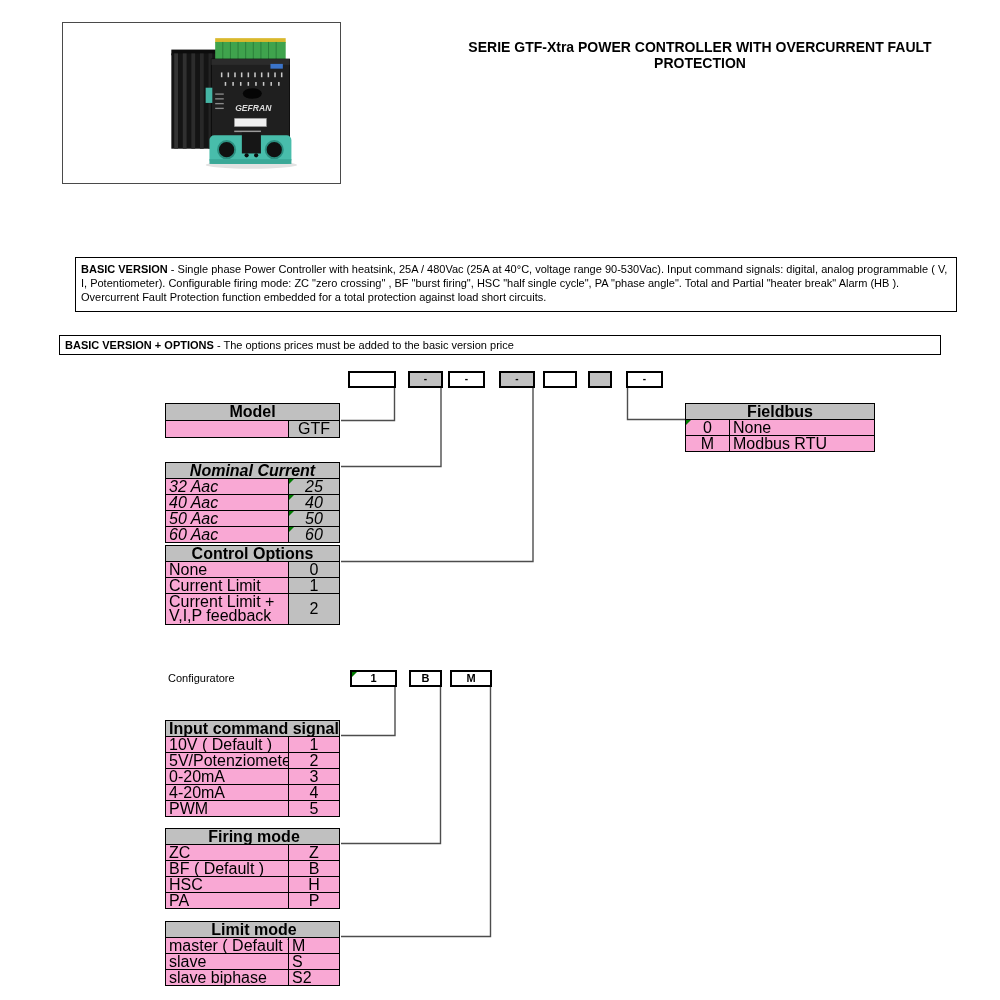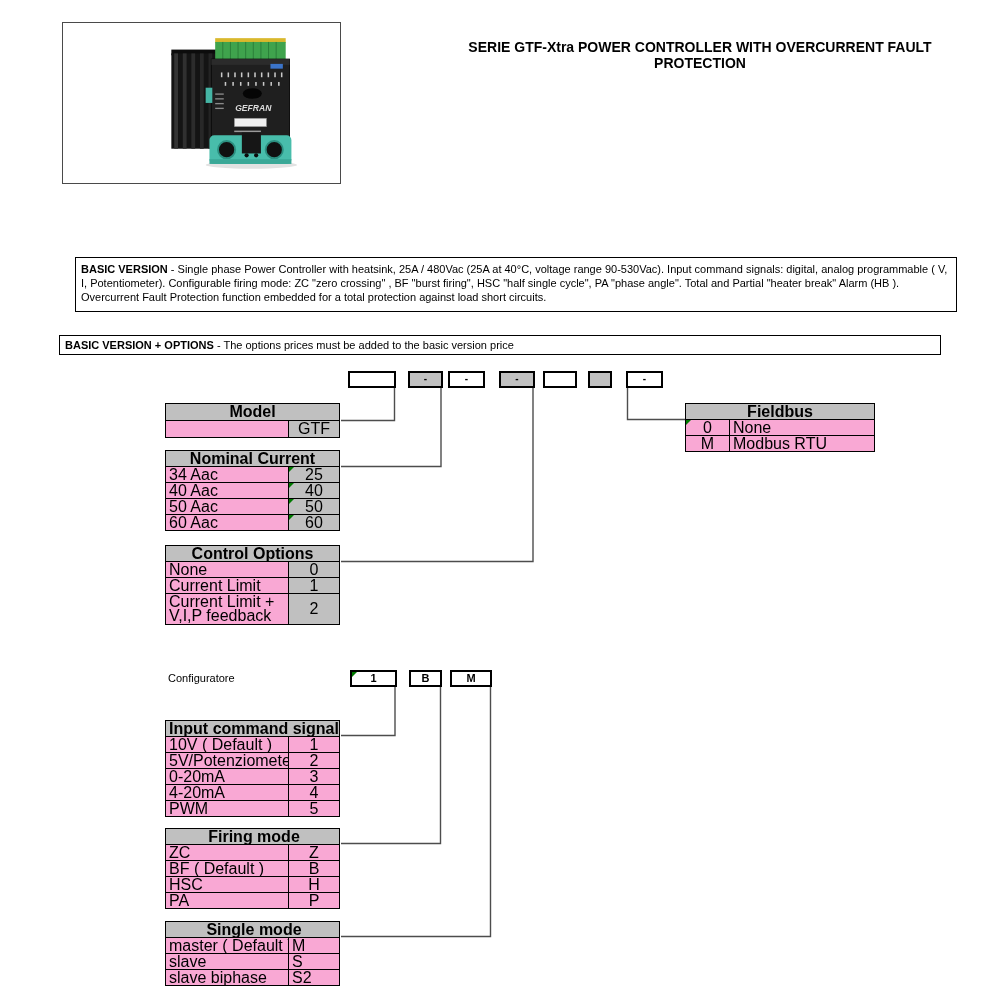--- a/index.html
+++ b/index.html
@@ -50,21 +50,21 @@
   .tbl .row:last-child{border-bottom:none;}
   .tbl .lab{flex:1;padding-left:3px;white-space:nowrap;overflow:hidden;}
   .tbl .val{width:50px;border-left:1px solid #000;text-align:center;position:relative;}
   .tbl .val.grayc{background:#c0c0c0;}
   .tbl .val.leftv{text-align:left;padding-left:3px;width:47px;}
   .tbl .row.dbl{height:30px;line-height:14px;}
   .tbl .row.dbl .lab{white-space:normal;padding-top:1px;}
   .tbl .row.dbl .val{display:flex;align-items:center;justify-content:center;}
   #model{top:403px;}
   #model .hd,#model .row{height:16px;line-height:16px;}
-  #nominal{top:450px;}
+  #nominal{top:462px;font-style:italic;}
   #control{top:545px;}
   #fieldbus{left:685px;top:403px;width:188px;}
   #fieldbus .fb-code{width:43px;text-align:center;border-right:1px solid #000;position:relative;}
   #fieldbus .fb-lab{flex:1;padding-left:3px;white-space:nowrap;overflow:hidden;}
   #input{top:720px;}
   #firing{top:828px;}
   #wiring{top:921px;}
 
   
   .flag{position:absolute;top:0;left:0;width:0;height:0;
@@ -192,21 +192,21 @@
   </div>
   <div class="row">
     <div class="fb-code">M</div>
     <div class="fb-lab">Modbus RTU</div>
   </div>
 </div>
 
 <div class="tbl" id="nominal">
   <div class="hd">Nominal Current</div>
   <div class="row">
-    <div class="lab">34 Aac</div>
+    <div class="lab">32 Aac</div>
     <div class="val grayc"><span class="flag"></span><span>25</span></div>
   </div>
   <div class="row">
     <div class="lab">40 Aac</div>
     <div class="val grayc"><span class="flag"></span><span>40</span></div>
   </div>
   <div class="row">
     <div class="lab">50 Aac</div>
     <div class="val grayc"><span class="flag"></span><span>50</span></div>
   </div>
@@ -275,21 +275,21 @@
     <div class="lab">HSC</div>
     <div class="val">H</div>
   </div>
   <div class="row">
     <div class="lab">PA</div>
     <div class="val">P</div>
   </div>
 </div>
 
 <div class="tbl" id="wiring">
-  <div class="hd hleft">Single mode</div>
+  <div class="hd hleft">Limit mode</div>
   <div class="row">
     <div class="lab">master ( Default )</div>
     <div class="val leftv">M</div>
   </div>
   <div class="row">
     <div class="lab">slave</div>
     <div class="val leftv">S</div>
   </div>
   <div class="row">
     <div class="lab">slave biphase</div>

